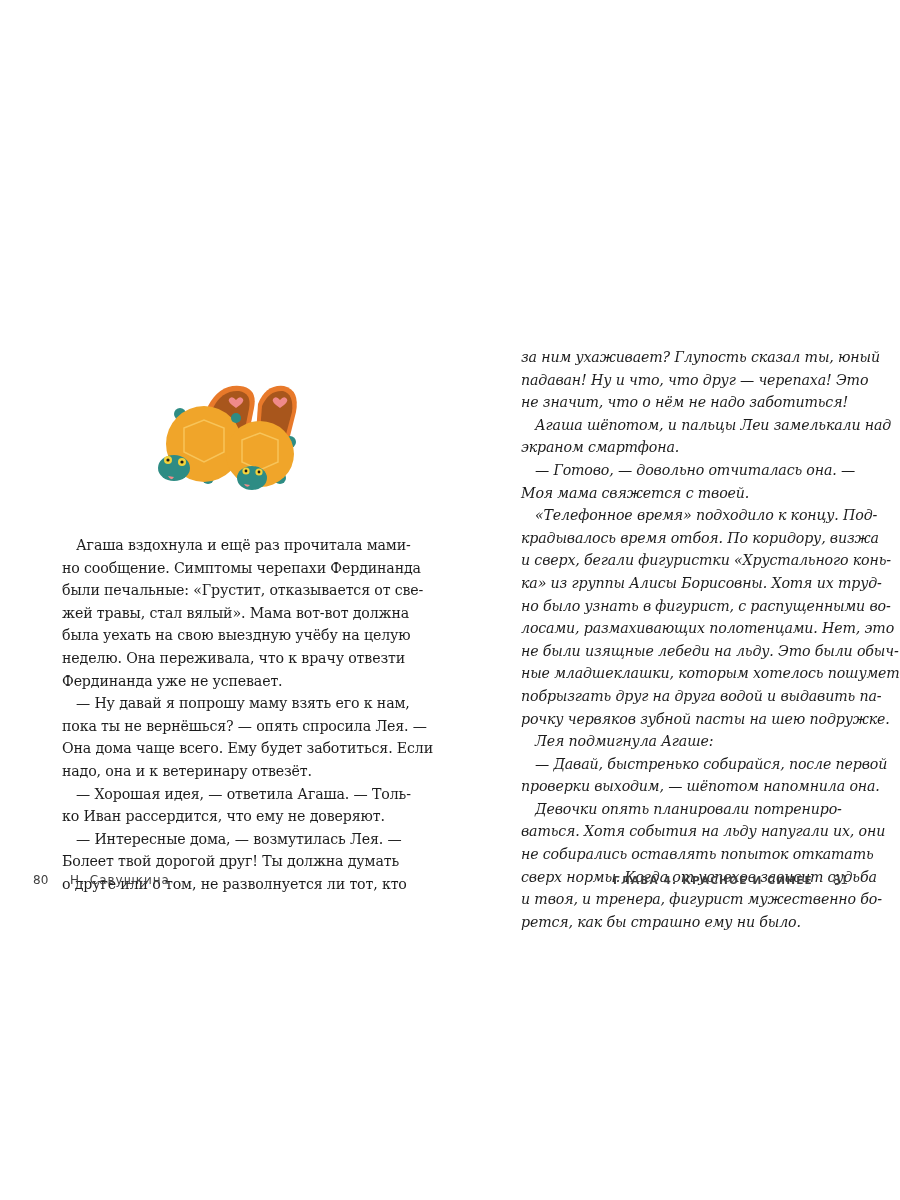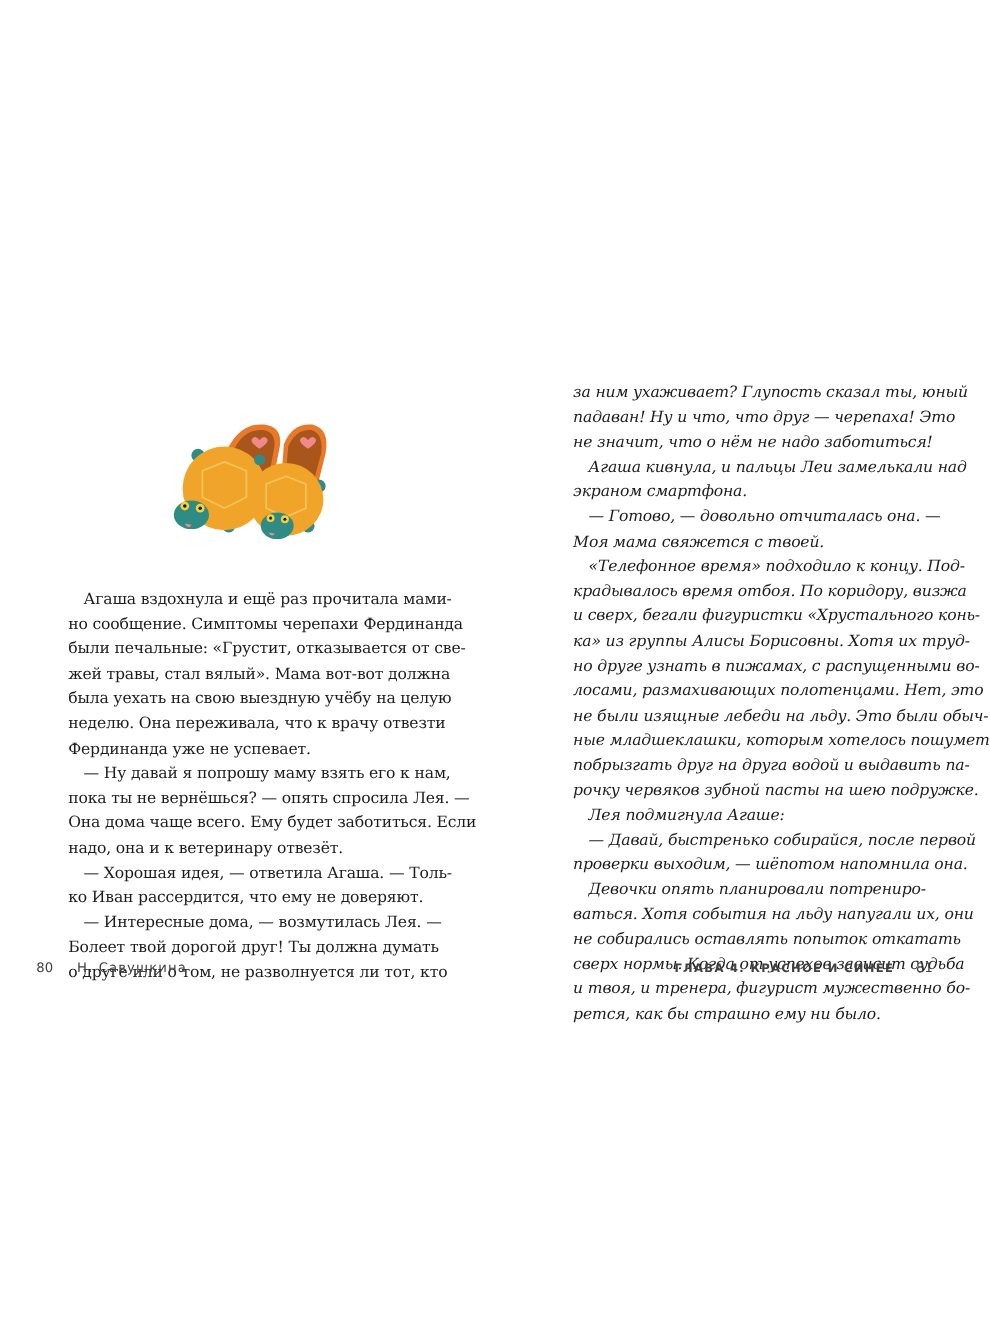--- a/index.html
+++ b/index.html
@@ -146,29 +146,29 @@
     <span class="page-num">80</span>
     <span class="author">Н. Савушкина</span>
   </div>
 </div>
 
 <div class="page page-right">
   <div class="text-block">
     <span class="line">за ним ухаживает? Глупость сказал ты, юный</span>
     <span class="line">падаван! Ну и что, что друг — черепаха! Это</span>
     <span class="line last">не значит, что о нём не надо заботиться!</span>
-    <span class="line indent">Агаша кивнула, и пальцы Леи замелькали над</span>
+    <span class="line indent">Агаша шёпотом, и пальцы Леи замелькали над</span>
     <span class="line last">экраном смартфона.</span>
     <span class="line indent">— Готово, — довольно отчиталась она. —</span>
     <span class="line last">Моя мама свяжется с твоей.</span>
     <span class="line indent">«Телефонное время» подходило к концу. Под-</span>
     <span class="line">крадывалось время отбоя. По коридору, визжа</span>
     <span class="line">и сверх, бегали фигуристки «Хрустального конь-</span>
     <span class="line">ка» из группы Алисы Борисовны. Хотя их труд-</span>
-    <span class="line">но друге узнать в пижамах, с распущенными во-</span>
+    <span class="line">но было узнать в фигурист, с распущенными во-</span>
     <span class="line">лосами, размахивающих полотенцами. Нет, это</span>
     <span class="line">не были изящные лебеди на льду. Это были обыч-</span>
     <span class="line">ные младшеклашки, которым хотелось пошуметь,</span>
     <span class="line">побрызгать друг на друга водой и выдавить па-</span>
     <span class="line last">рочку червяков зубной пасты на шею подружке.</span>
     <span class="line indent last">Лея подмигнула Агаше:</span>
     <span class="line indent">— Давай, быстренько собирайся, после первой</span>
     <span class="line last">проверки выходим, — шёпотом напомнила она.</span>
     <span class="line indent">Девочки опять планировали потрениро-</span>
     <span class="line">ваться. Хотя события на льду напугали их, они</span>

